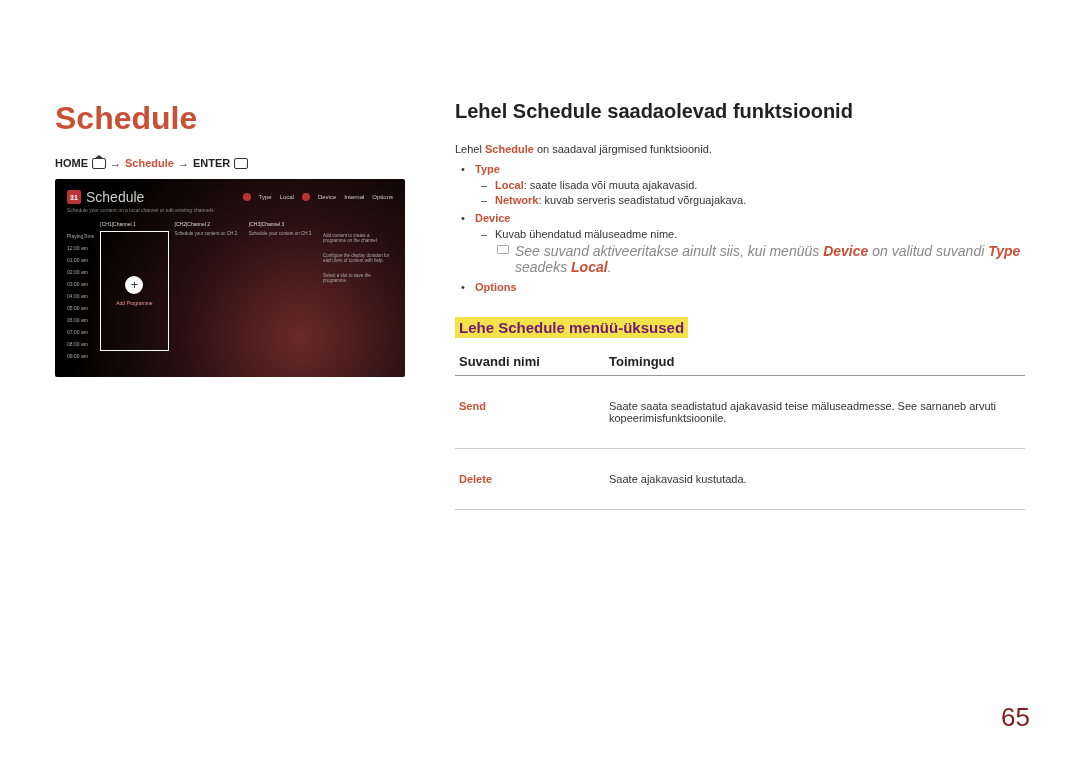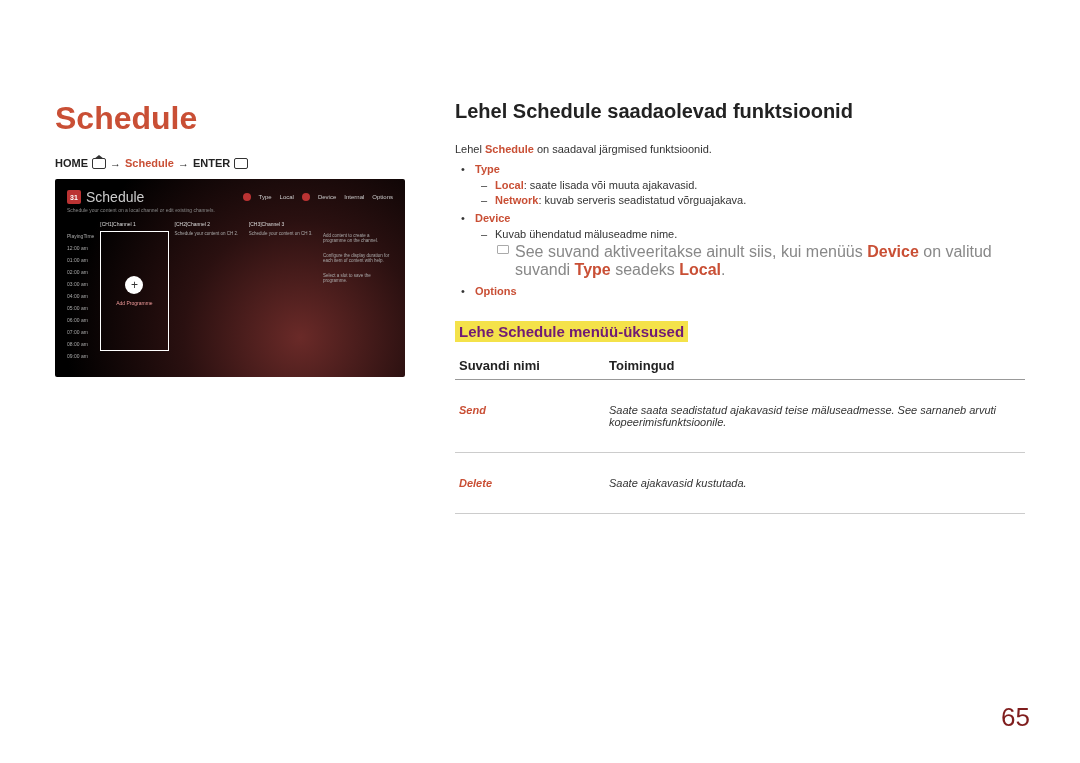--- a/index.html
+++ b/index.html
@@ -125,22 +125,22 @@
   ul.bullets > li { margin-bottom: 6px; position: relative; }
   ul.bullets > li::before {
     content: '•'; position: absolute; left: -14px; color: #333;
   }
   ul.bullets > li > .label { color: #c94f35; font-weight: bold; }
   ul.sub { list-style: none; padding-left: 20px; margin-top: 4px; }
   ul.sub li { margin-bottom: 3px; position: relative; }
   ul.sub li::before { content: '–'; position: absolute; left: -14px; color: #333; }
   ul.sub .subhead { color: #c94f35; font-weight: bold; }
   .note-line {
-    font-size: 16px; color: #888; padding-left: 40px; position: relative;
-    margin-top: 2px; margin-bottom: 6px;
+    font-size: 14px; color: #888; padding-left: 40px; position: relative;
+    margin-top: 2px; margin-bottom: 6px; font-style: italic;
   }
   .note-line::before {
     content: ''; position: absolute; left: 22px; top: 2px;
     width: 10px; height: 7px; border: 1px solid #aaa; border-radius: 1px;
   }
   .note-line .red { color: #c94f35; font-weight: bold; }
 
   .highlight {
     display: inline-block;
     background: #f4e24a;
@@ -162,21 +162,20 @@
     font-size: 13px;
     font-weight: bold;
     color: #222;
     padding: 6px 4px;
     border-bottom: 1px solid #999;
   }
   table.options td {
     padding: 24px 4px;
     border-bottom: 1px solid #ccc;
     vertical-align: top;
-    font-style: italic;
   }
   table.options td.name { color: #c94f35; font-weight: bold; width: 150px; }
 
   .page-num {
     position: absolute;
     bottom: 30px;
     right: 50px;
     font-size: 26px;
     color: #7f1d1d;
   }

